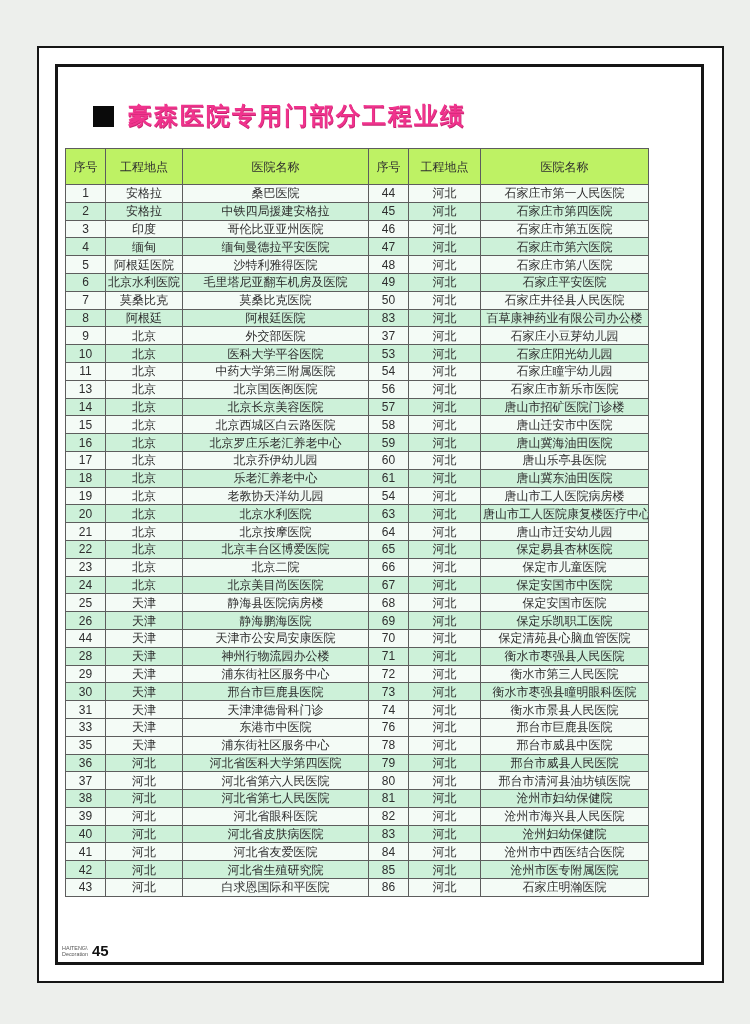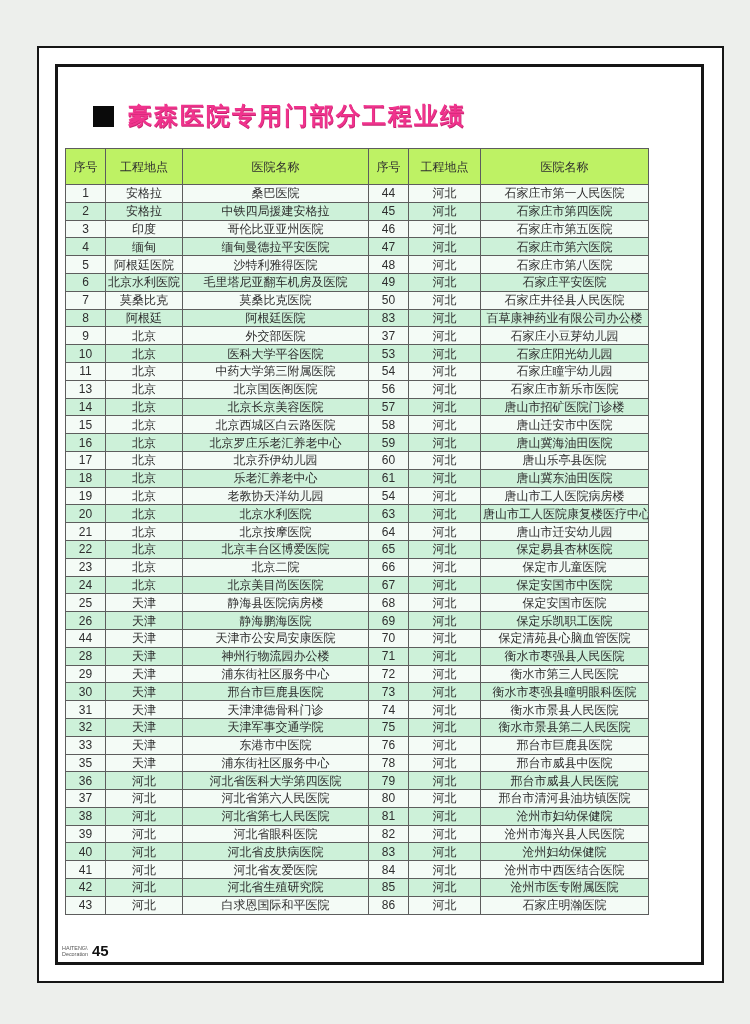--- a/index.html
+++ b/index.html
@@ -359,28 +359,20 @@
         <td>衡水市枣强县瞳明眼科医院</td>
       </tr>
       <tr class="row-light">
         <td>31</td>
         <td>天津</td>
         <td>天津津德骨科门诊</td>
         <td>74</td>
         <td>河北</td>
         <td>衡水市景县人民医院</td>
       </tr>
-      <tr class="row-green">
-        <td>32</td>
-        <td>天津</td>
-        <td>天津军事交通学院</td>
-        <td>75</td>
-        <td>河北</td>
-        <td>衡水市景县第二人民医院</td>
-      </tr>
       <tr class="row-light">
         <td>33</td>
         <td>天津</td>
         <td>东港市中医院</td>
         <td>76</td>
         <td>河北</td>
         <td>邢台市巨鹿县医院</td>
       </tr>
       <tr class="row-light">
         <td>35</td>

